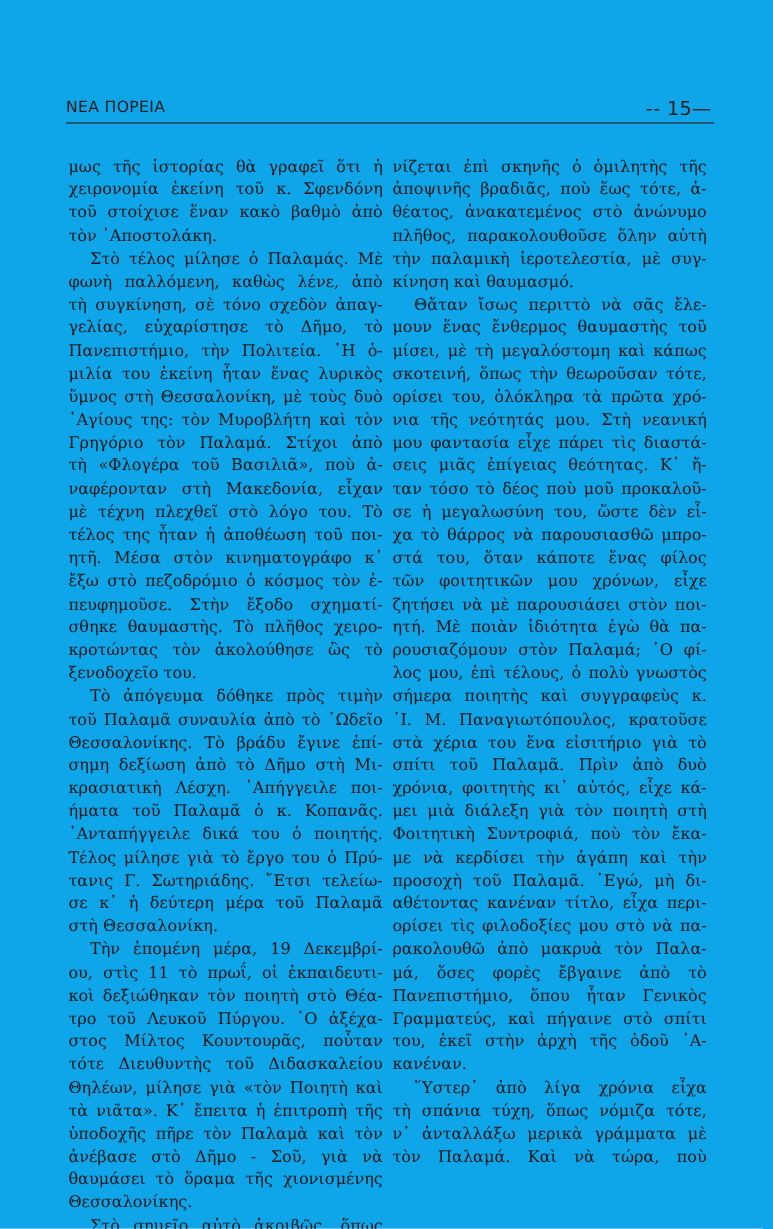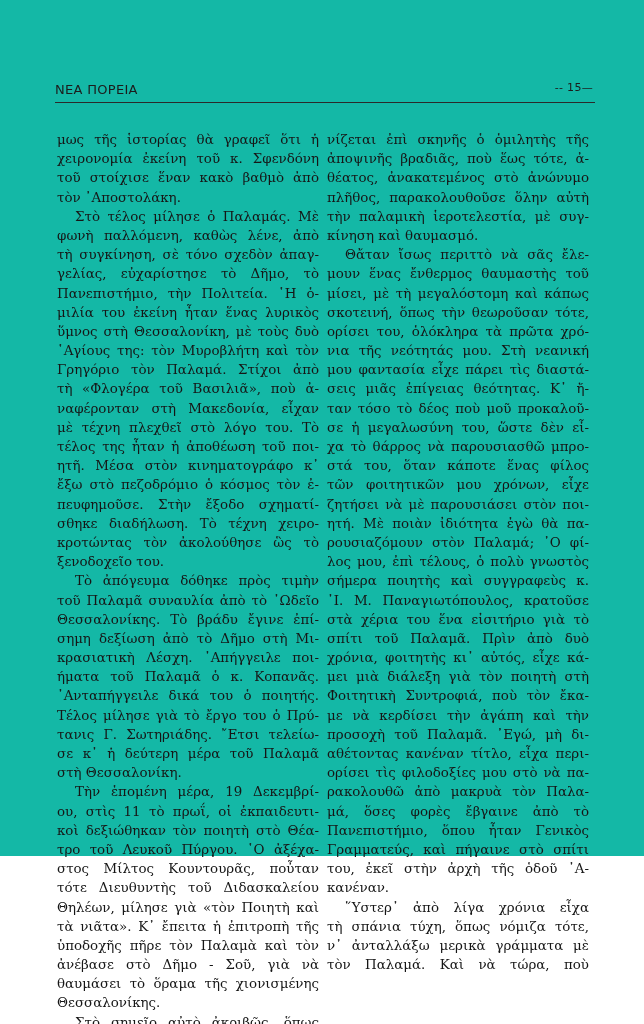--- a/index.html
+++ b/index.html
@@ -10,22 +10,22 @@
     body {
       width: 644px;
       height: 1024px;
       position: relative;
       overflow: hidden;
       color: #1a1a1a;
     }
     .page {
       position: absolute;
       left: 0; top: 0;
-      width: 644px; height: 856px;
-      background: #14b8a6;
+      width: 644px; height: 1024px;
+      background: #0ea5e9;
     }
     .running-head {
       position: absolute;
       left: 55px;
       top: 80px;
       width: 540px;
       height: 20px;
       font-family: "DejaVu Sans", sans-serif;
       font-size: 13px;
       letter-spacing: 0.3px;
@@ -34,21 +34,21 @@
     .running-head .title {
       position: absolute;
       left: 0;
       top: 2px;
     }
     .running-head .pagenum {
       position: absolute;
       right: 2px;
       top: 1px;
       font-family: "DejaVu Sans", sans-serif;
-      font-size: 11px;
+      font-size: 16px;
     }
     .head-rule {
       position: absolute;
       left: 55px;
       top: 102px;
       width: 540px;
       height: 1px;
       background: #2a2a2a;
     }
     .column {
@@ -111,21 +111,21 @@
         <span class="line">ὕμνος στὴ Θεσσαλονίκη, μὲ τοὺς δυὸ</span>
         <span class="line">῾Αγίους της: τὸν Μυροβλήτη καὶ τὸν</span>
         <span class="line">Γρηγόριο τὸν Παλαμά. Στίχοι ἀπὸ</span>
         <span class="line">τὴ «Φλογέρα τοῦ Βασιλιᾶ», ποὺ ἀ-</span>
         <span class="line">ναφέρονταν στὴ Μακεδονία, εἶχαν</span>
         <span class="line">μὲ τέχνη πλεχθεῖ στὸ λόγο του. Τὸ</span>
         <span class="line">τέλος της ἦταν ἡ ἀποθέωση τοῦ ποι-</span>
         <span class="line">ητῆ. Μέσα στὸν κινηματογράφο κ᾿</span>
         <span class="line">ἔξω στὸ πεζοδρόμιο ὁ κόσμος τὸν ἐ-</span>
         <span class="line">πευφημοῦσε. Στὴν ἔξοδο σχηματί-</span>
-        <span class="line">σθηκε διαδήλωση. Τὸ τέχνη χειρο-</span>
+        <span class="line">σθηκε θαυμαστὴς. Τὸ πλῆθος χειρο-</span>
         <span class="line">κροτώντας τὸν ἀκολούθησε ὣς τὸ</span>
         <span class="line last">ξενοδοχεῖο του.</span>
       </div>
       <div>
         <span class="line indent">Τὸ ἀπόγευμα δόθηκε πρὸς τιμὴν</span>
         <span class="line">τοῦ Παλαμᾶ συναυλία ἀπὸ τὸ ᾿Ωδεῖο</span>
         <span class="line">Θεσσαλονίκης. Τὸ βράδυ ἔγινε ἐπί-</span>
         <span class="line">σημη δεξίωση ἀπὸ τὸ Δῆμο στὴ Μι-</span>
         <span class="line">κρασιατικὴ Λέσχη. ᾿Απήγγειλε ποι-</span>
         <span class="line">ήματα τοῦ Παλαμᾶ ὁ κ. Κοπανᾶς.</span>

